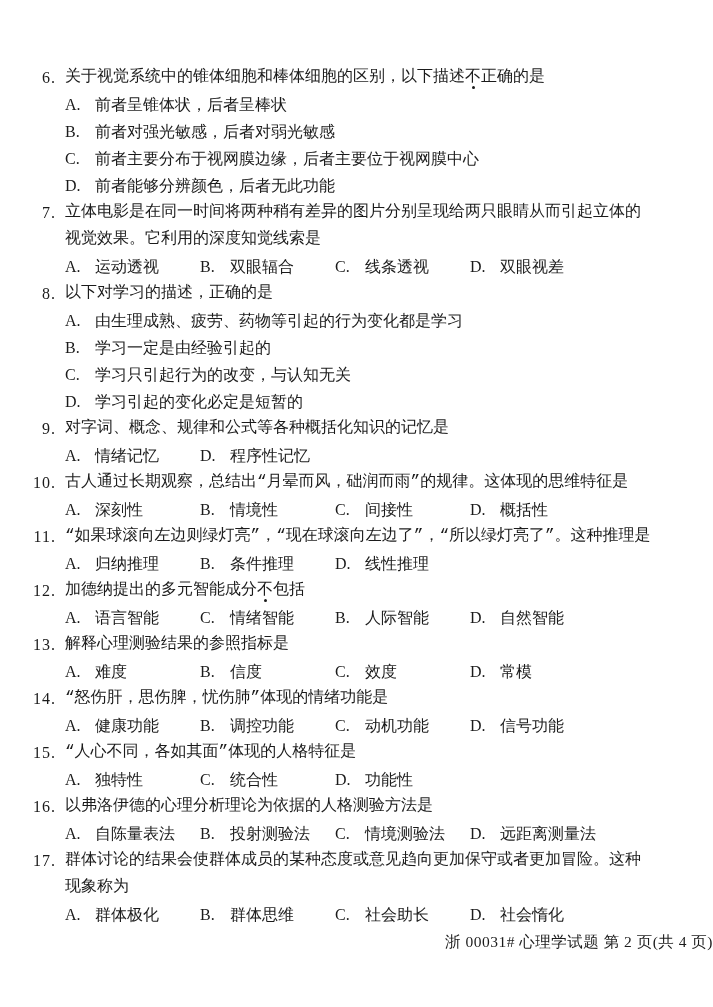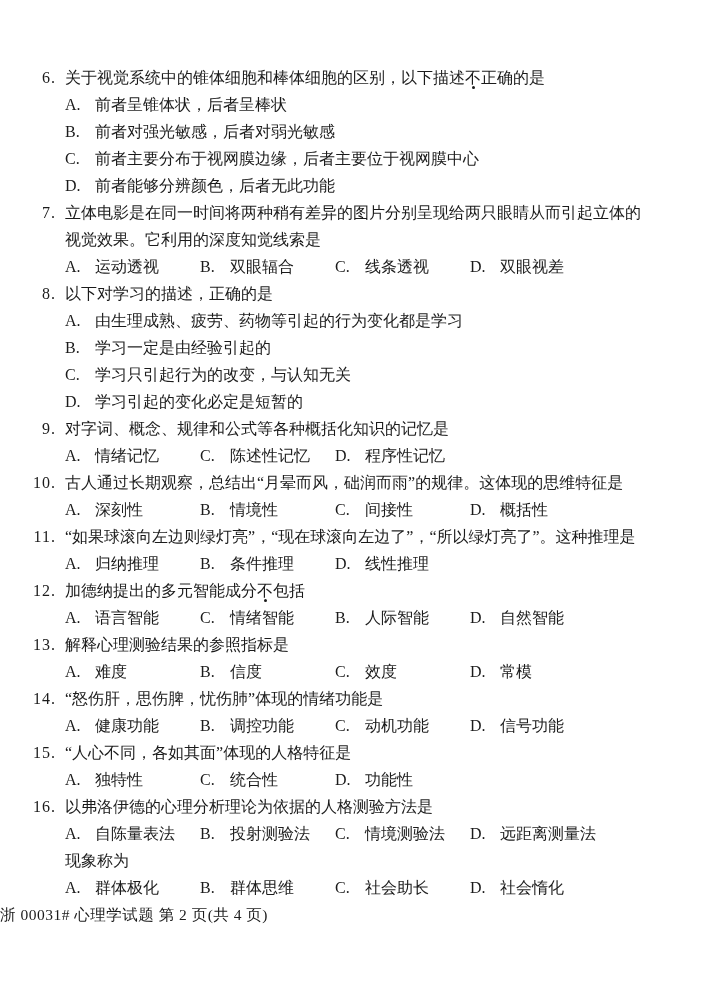--- a/index.html
+++ b/index.html
@@ -25,20 +25,21 @@
     white-space: nowrap;
   }
   .qnum {
     flex: 0 0 56px;
     text-align: right;
     margin-right: 9px;
     letter-spacing: 1px;
   }
   .stem {
     flex: 1;
+    font-family: Liberation Mono, monospace;
   }
   .opts-row {
     flex: 1;
     display: grid;
     grid-template-columns: 135px 135px 135px auto;
   }
   .opt-label {
     display: inline-block;
     min-width: 30px;
   }
@@ -50,21 +51,21 @@
     position: absolute;
     left: 50%;
     margin-left: -1.5px;
     bottom: -3px;
     width: 3px;
     height: 3px;
     border-radius: 50%;
     background: currentColor;
   }
   .footer {
-    text-align: left;
+    text-align: right;
     line-height: 27px;
     font-size: 15.5px;
     letter-spacing: 0.5px;
   }
 </style>
 </head>
 <body style="background: rgb(255, 255, 255); color: rgb(27, 27, 27);">
 
 <div id="sheet">
   <div id="questions">
@@ -133,21 +134,20 @@
       </div>
       <div class="question">
         <div class="line">
           <span class="qnum">9.</span>
           <span class="stem"><span>对字词、概念、规律和公式等各种概括化知识的记忆是</span></span>
         </div>
         <div class="line">
           <span class="qnum"></span>
           <span class="opts-row">
             <span class="opt"><span class="opt-label">A.</span><span class="opt-text">情绪记忆</span></span>
-            <span class="opt"><span class="opt-label">C.</span><span class="opt-text">陈述性记忆</span></span>
             <span class="opt"><span class="opt-label">D.</span><span class="opt-text">程序性记忆</span></span>
           </span>
         </div>
       </div>
       <div class="question">
         <div class="line">
           <span class="qnum">10.</span>
           <span class="stem"><span>古人通过长期观察，总结出“月晕而风，础润而雨”的规律。这体现的思维特征是</span></span>
         </div>
         <div class="line">
@@ -242,20 +242,24 @@
           <span class="qnum"></span>
           <span class="opts-row">
             <span class="opt"><span class="opt-label">A.</span><span class="opt-text">自陈量表法</span></span>
             <span class="opt"><span class="opt-label">B.</span><span class="opt-text">投射测验法</span></span>
             <span class="opt"><span class="opt-label">C.</span><span class="opt-text">情境测验法</span></span>
             <span class="opt"><span class="opt-label">D.</span><span class="opt-text">远距离测量法</span></span>
           </span>
         </div>
       </div>
       <div class="question">
+        <div class="line">
+          <span class="qnum">17.</span>
+          <span class="stem"><span>群体讨论的结果会使群体成员的某种态度或意见趋向更加保守或者更加冒险。这种</span></span>
+        </div>
         <div class="line">
           <span class="qnum"></span>
           <span class="stem"><span>现象称为</span></span>
         </div>
         <div class="line">
           <span class="qnum"></span>
           <span class="opts-row">
             <span class="opt"><span class="opt-label">A.</span><span class="opt-text">群体极化</span></span>
             <span class="opt"><span class="opt-label">B.</span><span class="opt-text">群体思维</span></span>
             <span class="opt"><span class="opt-label">C.</span><span class="opt-text">社会助长</span></span>

